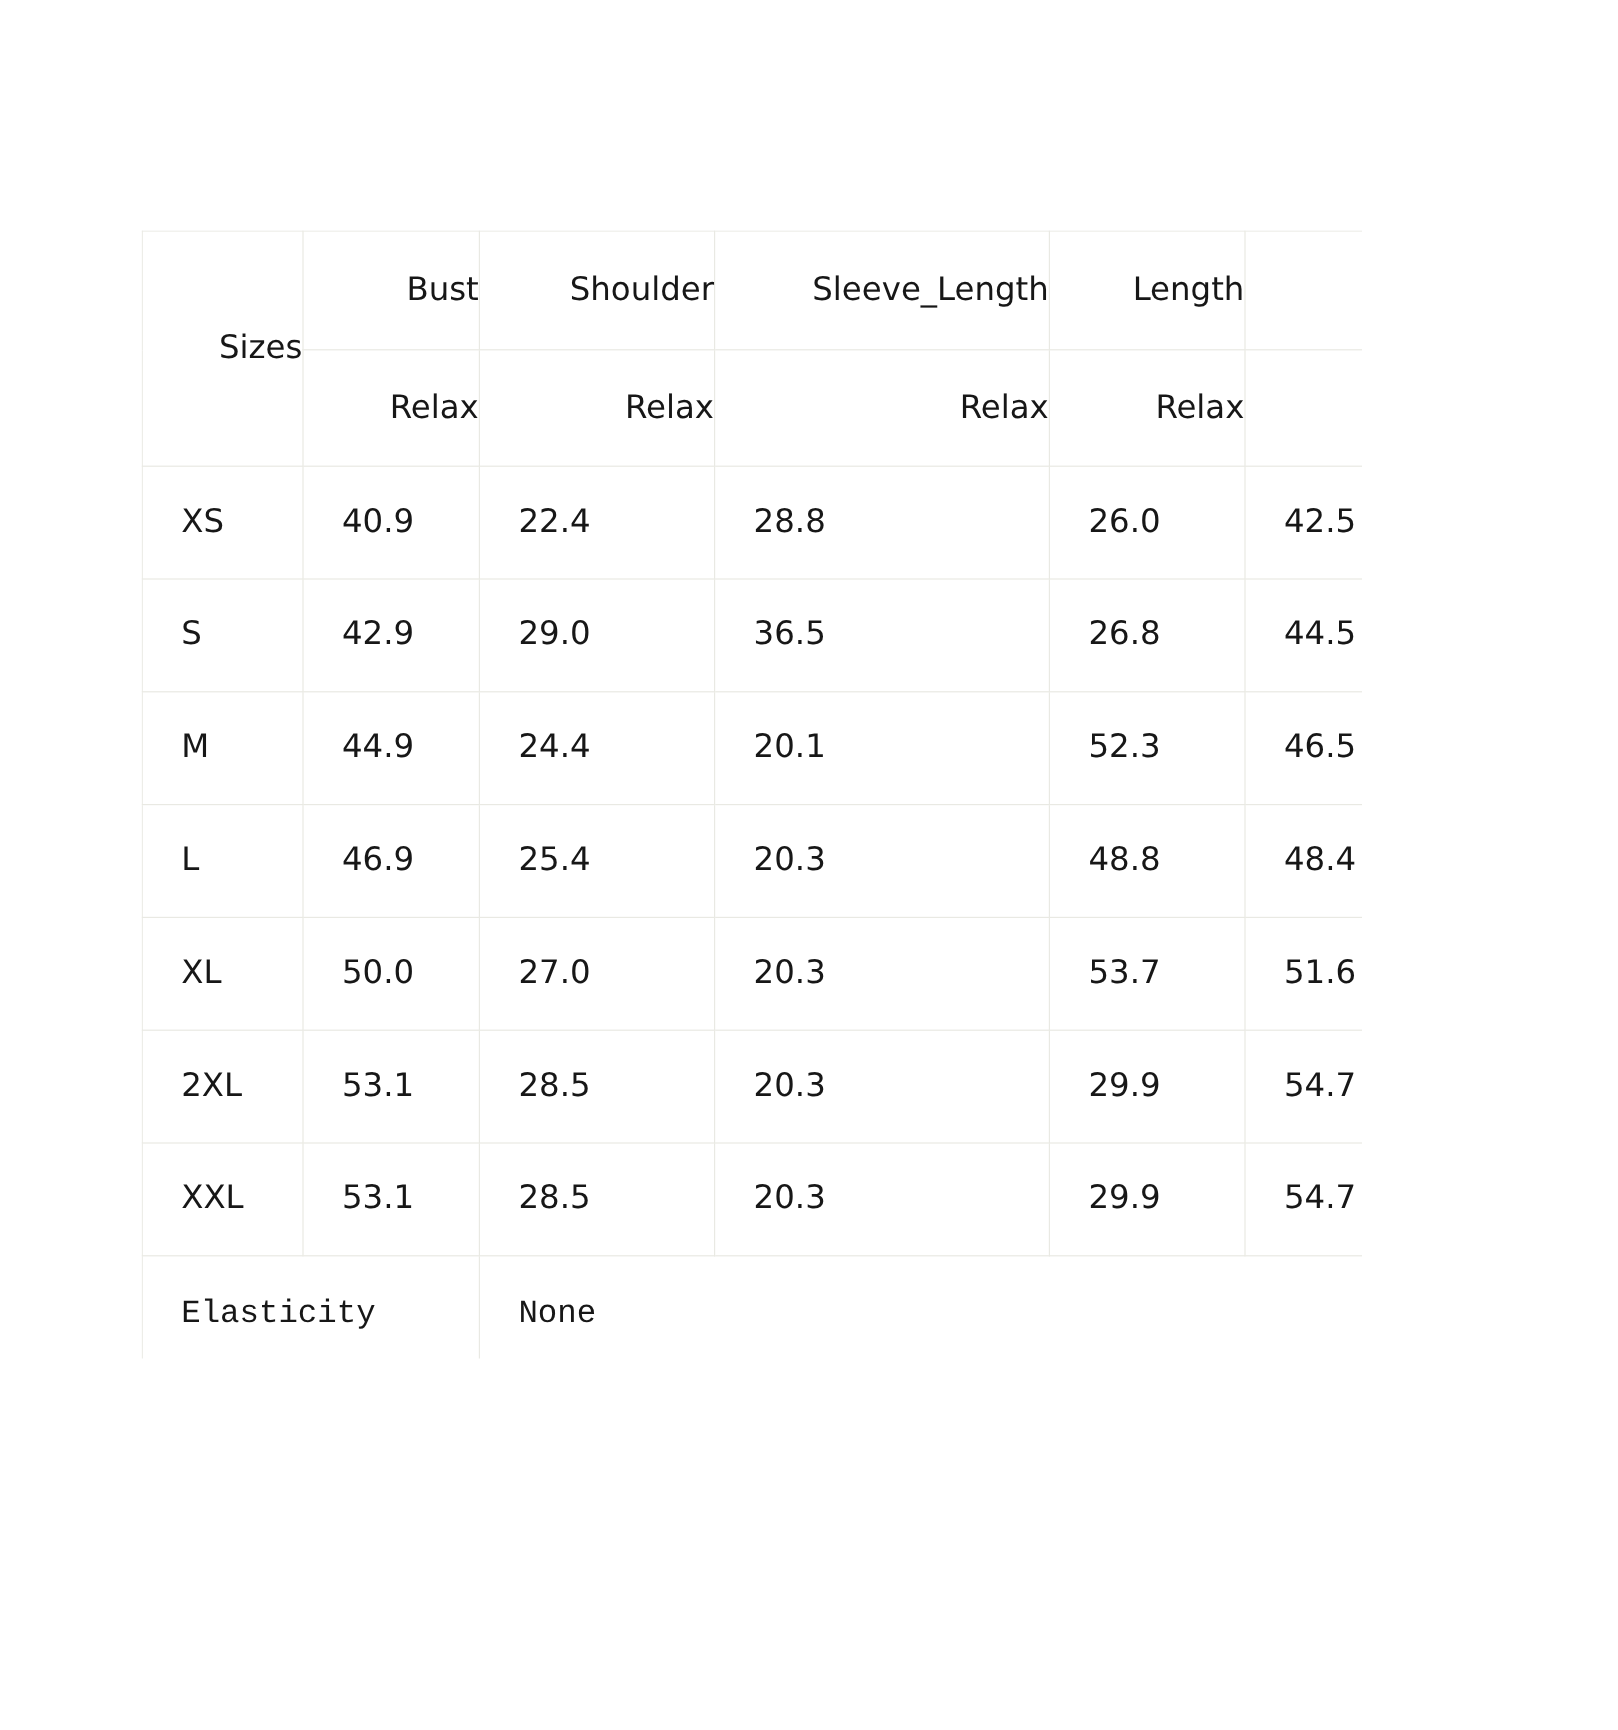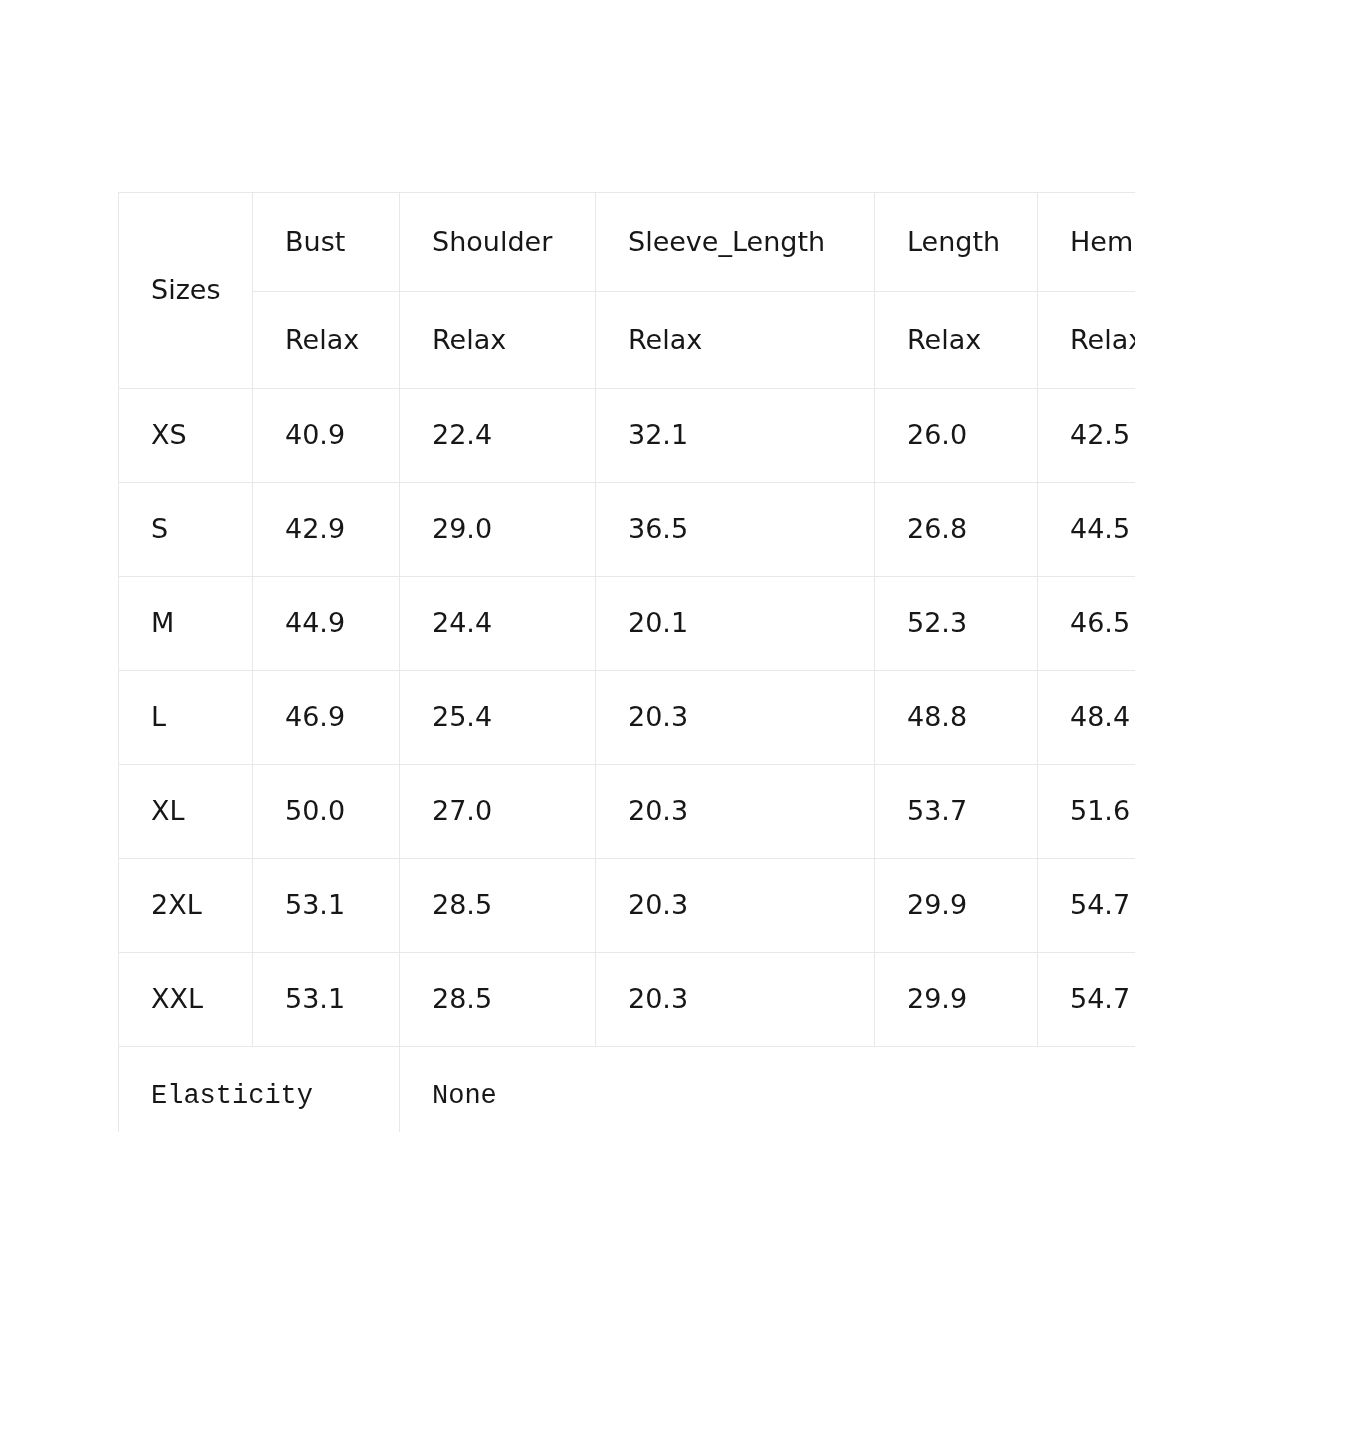--- a/index.html
+++ b/index.html
@@ -46,22 +46,22 @@
   }
 
   
   col.c-size  { width: 134px; }
   col.c-bust  { width: 147px; }
   col.c-shou  { width: 196px; }
   col.c-slee  { width: 279px; }
   col.c-leng  { width: 163px; }
   col.c-hem   { width: 301px; }
 
-  tr.hdr-top td   { height: 98px; }
-  tr.hdr-sub td   { height: 96px; }
+  tr.hdr-top td   { height: 98px; text-align: right; }
+  tr.hdr-sub td   { height: 96px; text-align: right; }
   tr.data-row td  { height: 93px; }
   tr.elastic-row td { height: 98px; font-family: Liberation Mono, monospace; }
 
   td.size-label-cell {
     padding-left: 30px;
   }
   td.elastic-label {
     padding-left: 30px;
   }
 </style>
@@ -91,21 +91,21 @@
           <td>Relax</td>
           <td>Relax</td>
           <td>Relax</td>
           <td>Relax</td>
           <td>Relax</td>
         </tr>
         <tr class="data-row">
           <td class="size-label-cell">XS</td>
           <td>40.9</td>
           <td>22.4</td>
-          <td>32.1</td>
+          <td>28.8</td>
           <td>26.0</td>
           <td>42.5</td>
         </tr>
         <tr class="data-row">
           <td class="size-label-cell">S</td>
           <td>42.9</td>
           <td>29.0</td>
           <td>36.5</td>
           <td>26.8</td>
           <td>44.5</td>

